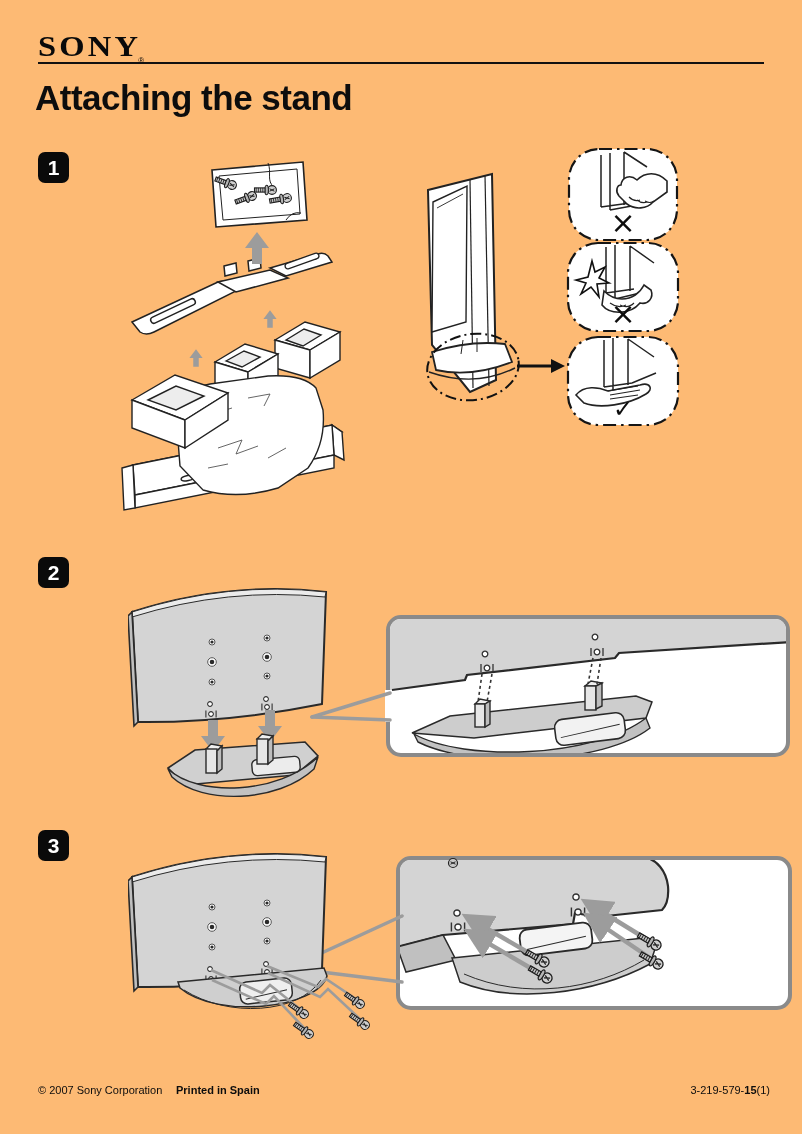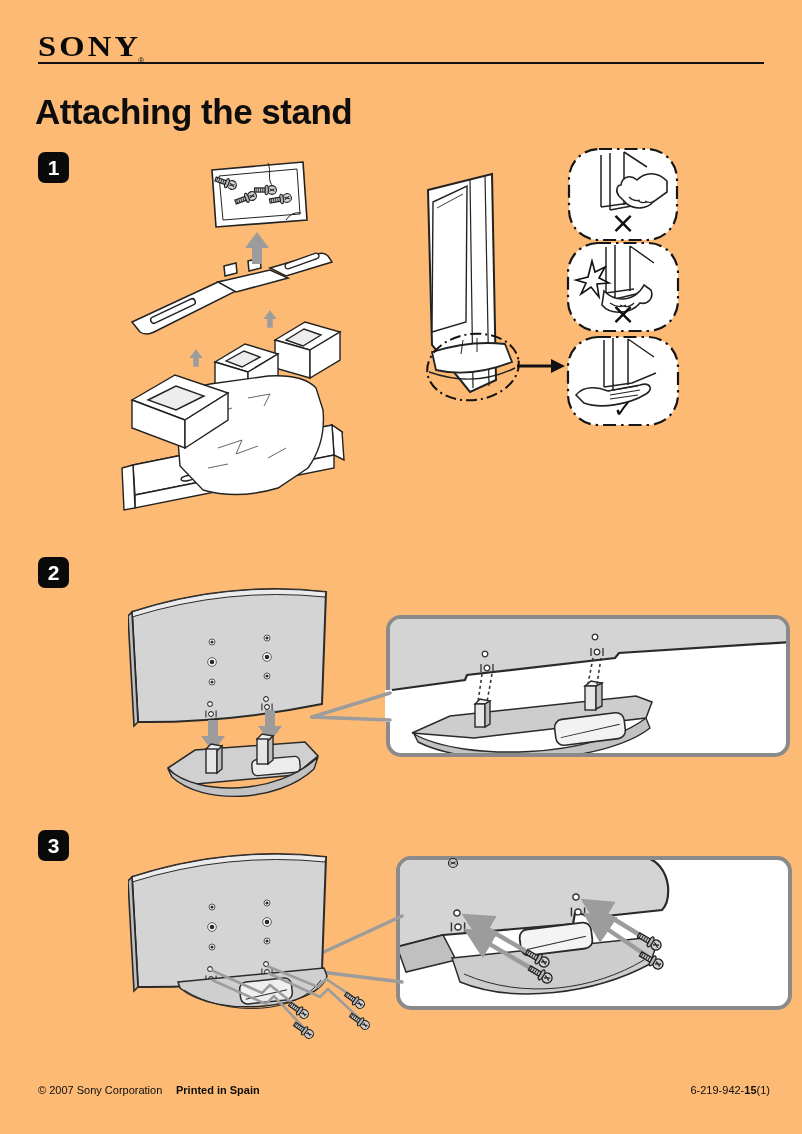--- a/index.html
+++ b/index.html
@@ -4,21 +4,21 @@
 <style>
   html,body{margin:0;padding:0;background:#fff;}
   .page{position:relative;width:802px;height:1134px;background:#fdba74;overflow:hidden;
         font-family:"Liberation Sans",sans-serif;color:#111;}
   .abs{position:absolute;}
   .brand-row{position:absolute;left:38px;top:28px;}
   .sony{font-family:"Liberation Serif",serif;font-weight:bold;font-size:31px;
         letter-spacing:3px;color:#0a0a0a;display:inline-block;transform:scale(1.05,.97);transform-origin:left bottom;}
   .reg{font-size:8px;position:relative;top:7px;left:2px;color:#0a0a0a;}
   .rule{position:absolute;left:38px;top:62px;width:726px;height:2px;background:#111;}
-  .title{position:absolute;left:35px;top:92px;margin:0;font-size:35px;font-weight:bold;
+  .title{position:absolute;left:35px;top:78px;margin:0;font-size:35px;font-weight:bold;
          letter-spacing:-.5px;color:#0d0d0d;}
   .badge{position:absolute;left:38px;width:31px;height:31px;border-radius:7px;background:#0a0a0a;
          color:#fff;font-size:21px;font-weight:bold;display:flex;align-items:center;justify-content:center;}
   .squircle{position:absolute;}
   .squircle svg{position:absolute;left:0;top:0;}
   .mark{position:absolute;left:50%;transform:translateX(-50%);bottom:2px;color:#0d0d0d;
         font-family:"DejaVu Sans",sans-serif;line-height:1;}
   .mark-x{font-size:30px;font-weight:normal;bottom:4px;}
   .mark-check{font-size:24px;font-weight:bold;bottom:6px;}
   .footer{position:absolute;top:1084px;font-size:11px;color:#0d0d0d;}
@@ -372,15 +372,15 @@
     </g>
 
     <use href="#screwg" transform="translate(232,156) rotate(215)"></use>
     <use href="#screwg" transform="translate(176,166) rotate(215)"></use>
     <use href="#screwg" transform="translate(237,177) rotate(215)"></use>
     <use href="#screwg" transform="translate(181,186) rotate(215)"></use>
   </svg>
 
   <span class="footer f-copy abs">© 2007 Sony Corporation</span>
   <span class="footer f-printed abs">Printed in Spain</span>
-  <span class="footer f-code abs"><span>6-219-942-</span><b>15</b><span>(1)</span></span>
+  <span class="footer f-code abs"><span>3-219-579-</span><b>15</b><span>(1)</span></span>
 
 </div>
 
 </body></html>

